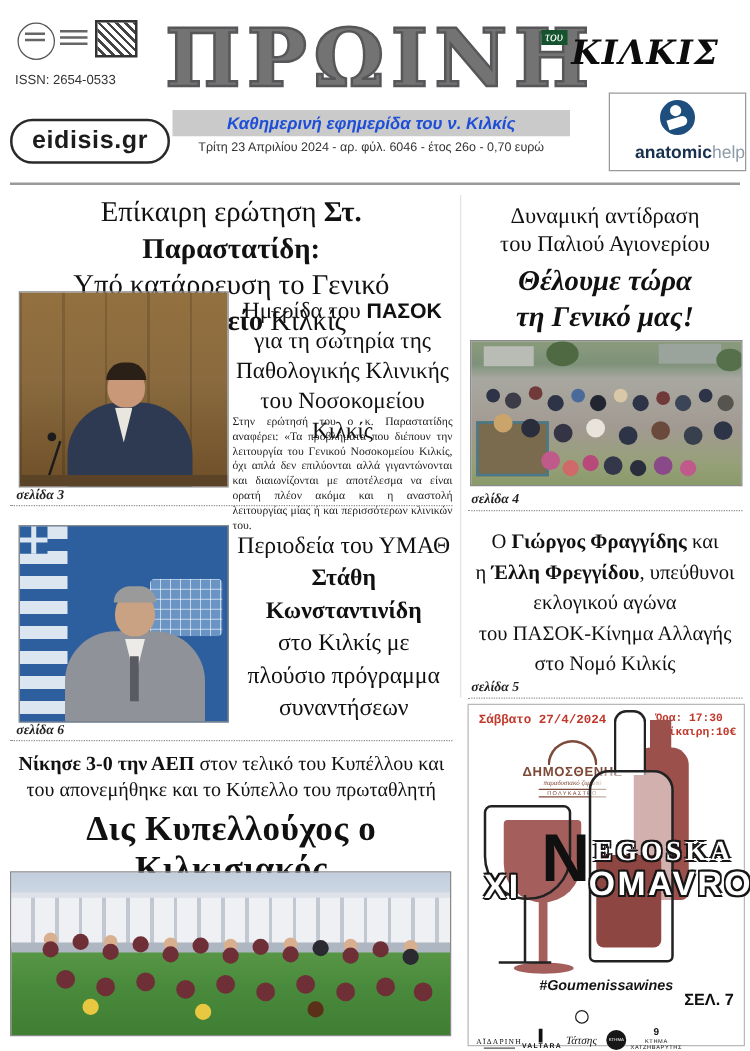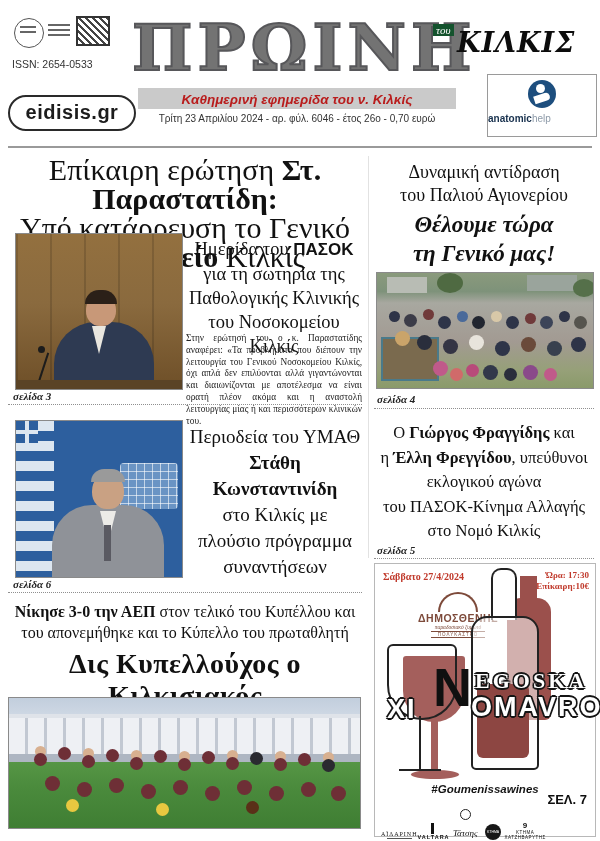--- a/index.html
+++ b/index.html
@@ -9,21 +9,21 @@
   .sans{font-family:"Liberation Sans",sans-serif;}
   .ctr{text-align:center;}
   .b{font-weight:bold;}
   .i{font-style:italic;}
   .sep{border-top:1px dotted #8f8f8f;height:0;}
   .pageref{font:bold italic 11px "Liberation Serif",serif;color:#222;}
   .photo{overflow:hidden;border:1px solid #8a8a8a;box-sizing:border-box;}
   .dot{position:absolute;width:7px;height:7px;border-radius:50%;background:transparent;}
   .outline-txt{color:#fff;font-weight:bold;font-family:"Liberation Sans",sans-serif;
     text-shadow:-1.4px -1.4px 0 #151515,1.4px -1.4px 0 #151515,-1.4px 1.4px 0 #151515,1.4px 1.4px 0 #151515,0 1.6px 0 #151515,0 -1.6px 0 #151515;}
-  .adred{color:#c0392b;font-family:Liberation Serif, serif;font-weight:bold;}
+  .adred{color:#c0392b;font-family:Liberation Mono, monospace;font-weight:bold;}
 </style>
 </head>
 <body>
 
 <div id="page">
 
   <div class="abs" style="left:14px;top:16px;width:100px;height:34px;">
     <div class="abs" style="left:0;top:2px;width:28px;height:28px;border:1.5px solid #555;border-radius:50%;"></div>
     <div class="abs" style="left:6px;top:10px;width:16px;height:2px;background:#666;"></div>
     <div class="abs" style="left:6px;top:15px;width:16px;height:2px;background:#666;"></div>
@@ -34,43 +34,43 @@
       repeating-linear-gradient(45deg,#fff 0 3px,#444 3px 5px);"></div>
   </div>
   <div class="abs sans" style="left:12px;top:58px;font-size:10.5px;color:#333;">ISSN: 2654-0533</div>
 
   <div class="abs" style="left:132px;top:14px;font-family:'DejaVu Serif',serif;font-weight:bold;font-size:64px;line-height:1.05;
               color:#737373;-webkit-text-stroke:2px #57575a;letter-spacing:5px;">ΠΡΩΙΝΗ</div>
   <div class="abs i" style="left:433px;top:24px;background:#14532d;color:#fff;font-size:11px;padding:0 3px;font-family:'Liberation Serif',serif;">του</div>
   <div class="abs b i" style="left:457px;top:27px;font-size:27px;letter-spacing:1px;color:#0c0c0c;font-family:'DejaVu Serif',serif;">ΚΙΛΚΙΣ</div>
 
   <div class="abs ctr" style="left:138px;top:88px;width:318px;height:21px;background:#cacaca;line-height:21px;">
-    <span class="b i sans" style="font-size:13.5px;color:#b91c1c;font-style:italic;">Καθημερινή εφημερίδα του ν. Κιλκίς</span>
+    <span class="b i sans" style="font-size:13.5px;color:#1d4ed8;font-style:italic;">Καθημερινή εφημερίδα του ν. Κιλκίς</span>
   </div>
   <div class="abs ctr sans" style="left:138px;top:113px;width:318px;font-size:10px;color:#333;">Τρίτη 23 Απριλίου 2024 - αρ. φύλ. 6046 - έτος 26ο - 0,70 ευρώ</div>
 
   <div class="abs ctr" style="left:8px;top:95px;width:124px;height:32px;border:2px solid #2a2a2a;border-radius:18px;line-height:30px;background:#fff;">
     <span class="b sans" style="font-size:20px;color:#1c1c1c;letter-spacing:0.5px;">eidisis.gr</span>
   </div>
 
   <div class="abs" style="left:487px;top:74px;width:108px;height:61px;border:1px solid #9a9a9a;background:#fff;">
     <div style="position:absolute;left:40px;top:5px;width:28px;height:28px;border-radius:50%;background:#1d4e7e;">
       <div style="position:absolute;left:8px;top:4px;width:9px;height:9px;border-radius:50%;background:#fff;"></div>
       <div style="position:absolute;left:6px;top:14px;width:16px;height:8px;border-radius:0 8px 8px 0;background:#fff;transform:rotate(-18deg);"></div>
     </div>
-    <div class="abs sans" style="left:0;top:38px;width:108px;text-align:left;font-size:10px;">
+    <div class="abs sans" style="left:0;top:38px;width:108px;text-align:right;font-size:14px;">
       <span class="b" style="color:#17304d;">anatomic</span><span style="color:#8d9aa8;">help</span>
     </div>
   </div>
 
   <div class="abs" style="left:8px;top:146px;width:584px;height:2px;background:#9a9a9a;"></div>
 
   <div class="abs" style="left:368px;top:156px;width:1px;height:402px;background:#e2e2e2;"></div>
 
-  <div class="abs ctr" style="left:8px;top:155px;width:354px;font-size:30px;line-height:29px;">
+  <div class="abs ctr" style="left:8px;top:155px;width:354px;font-size:23px;line-height:29px;">
     <div><span>Επίκαιρη ερώτηση </span><span class="b">Στ. Παραστατίδη:</span></div>
     <div><span>Υπό κατάρρευση το Γενικό </span><span class="b">Νοσοκομείο</span><span> Κιλκίς</span></div>
   </div>
 
   <div class="abs photo" style="left:15px;top:233px;width:168px;height:157px;background:linear-gradient(180deg,#93703f 0%,#8a6a3e 45%,#6e4f28 100%);">
     <div class="abs" style="left:0;top:0;width:100%;height:100%;background:repeating-linear-gradient(90deg,rgba(0,0,0,0.14) 0 2px,transparent 2px 34px);"></div>
     <div class="abs" style="left:38px;top:88px;width:100px;height:70px;background:#2e3a52;border-radius:42px 42px 0 0;"></div>
     <div class="abs" style="left:76px;top:92px;width:14px;height:28px;background:#e9e6df;clip-path:polygon(0 0,100% 0,50% 100%);"></div>
     <div class="abs" style="left:70px;top:60px;width:30px;height:32px;border-radius:50% 50% 45% 45%;background:#c89878;"></div>
     <div class="abs" style="left:69px;top:56px;width:32px;height:14px;border-radius:16px 16px 0 0;background:#2b2018;"></div>
@@ -174,21 +174,21 @@
     <div>εκλογικού αγώνα</div>
     <div>του ΠΑΣΟΚ-Κίνημα Αλλαγής</div>
     <div>στο Νομό Κιλκίς</div>
   </div>
   <div class="abs pageref" style="left:377px;top:544px;">σελίδα 5</div>
   <div class="abs sep" style="left:374px;top:558px;width:220px;"></div>
 
   <div class="abs" style="left:374px;top:563px;width:220px;height:272px;border:1px solid #b8b8b8;background:#fff;">
 
     <div class="abs adred" style="left:8px;top:7px;font-size:10px;">Σάββατο 27/4/2024</div>
-    <div class="abs adred" style="right:6px;top:6px;text-align:right;font-size:9px;line-height:11px;">
+    <div class="abs adred" style="right:6px;top:6px;font-size:9px;line-height:11px;">
       <div>Ώρα: 17:30</div>
       <div>Επίκαιρη:10€</div>
     </div>
 
     <div class="abs ctr" style="left:12px;top:28px;width:86px;color:#7d4a3a;margin-left:28px;">
       <div style="margin:0 auto;width:36px;height:18px;border:2px solid #7d4a3a;border-bottom:none;border-radius:20px 20px 0 0;"></div>
       <div class="b sans" style="font-size:10.5px;letter-spacing:0.5px;">ΔΗΜΟΣΘΕΝΗΣ</div>
       <div class="i" style="font-size:5.5px;">παραδοσιακό ζυμωτό</div>
       <div class="sans" style="font-size:4.5px;letter-spacing:1px;border-top:1px solid #7d4a3a;border-bottom:1px solid #7d4a3a;margin:1px 16px;">ΠΟΛΥΚΑΣΤΡΟ</div>
     </div>

